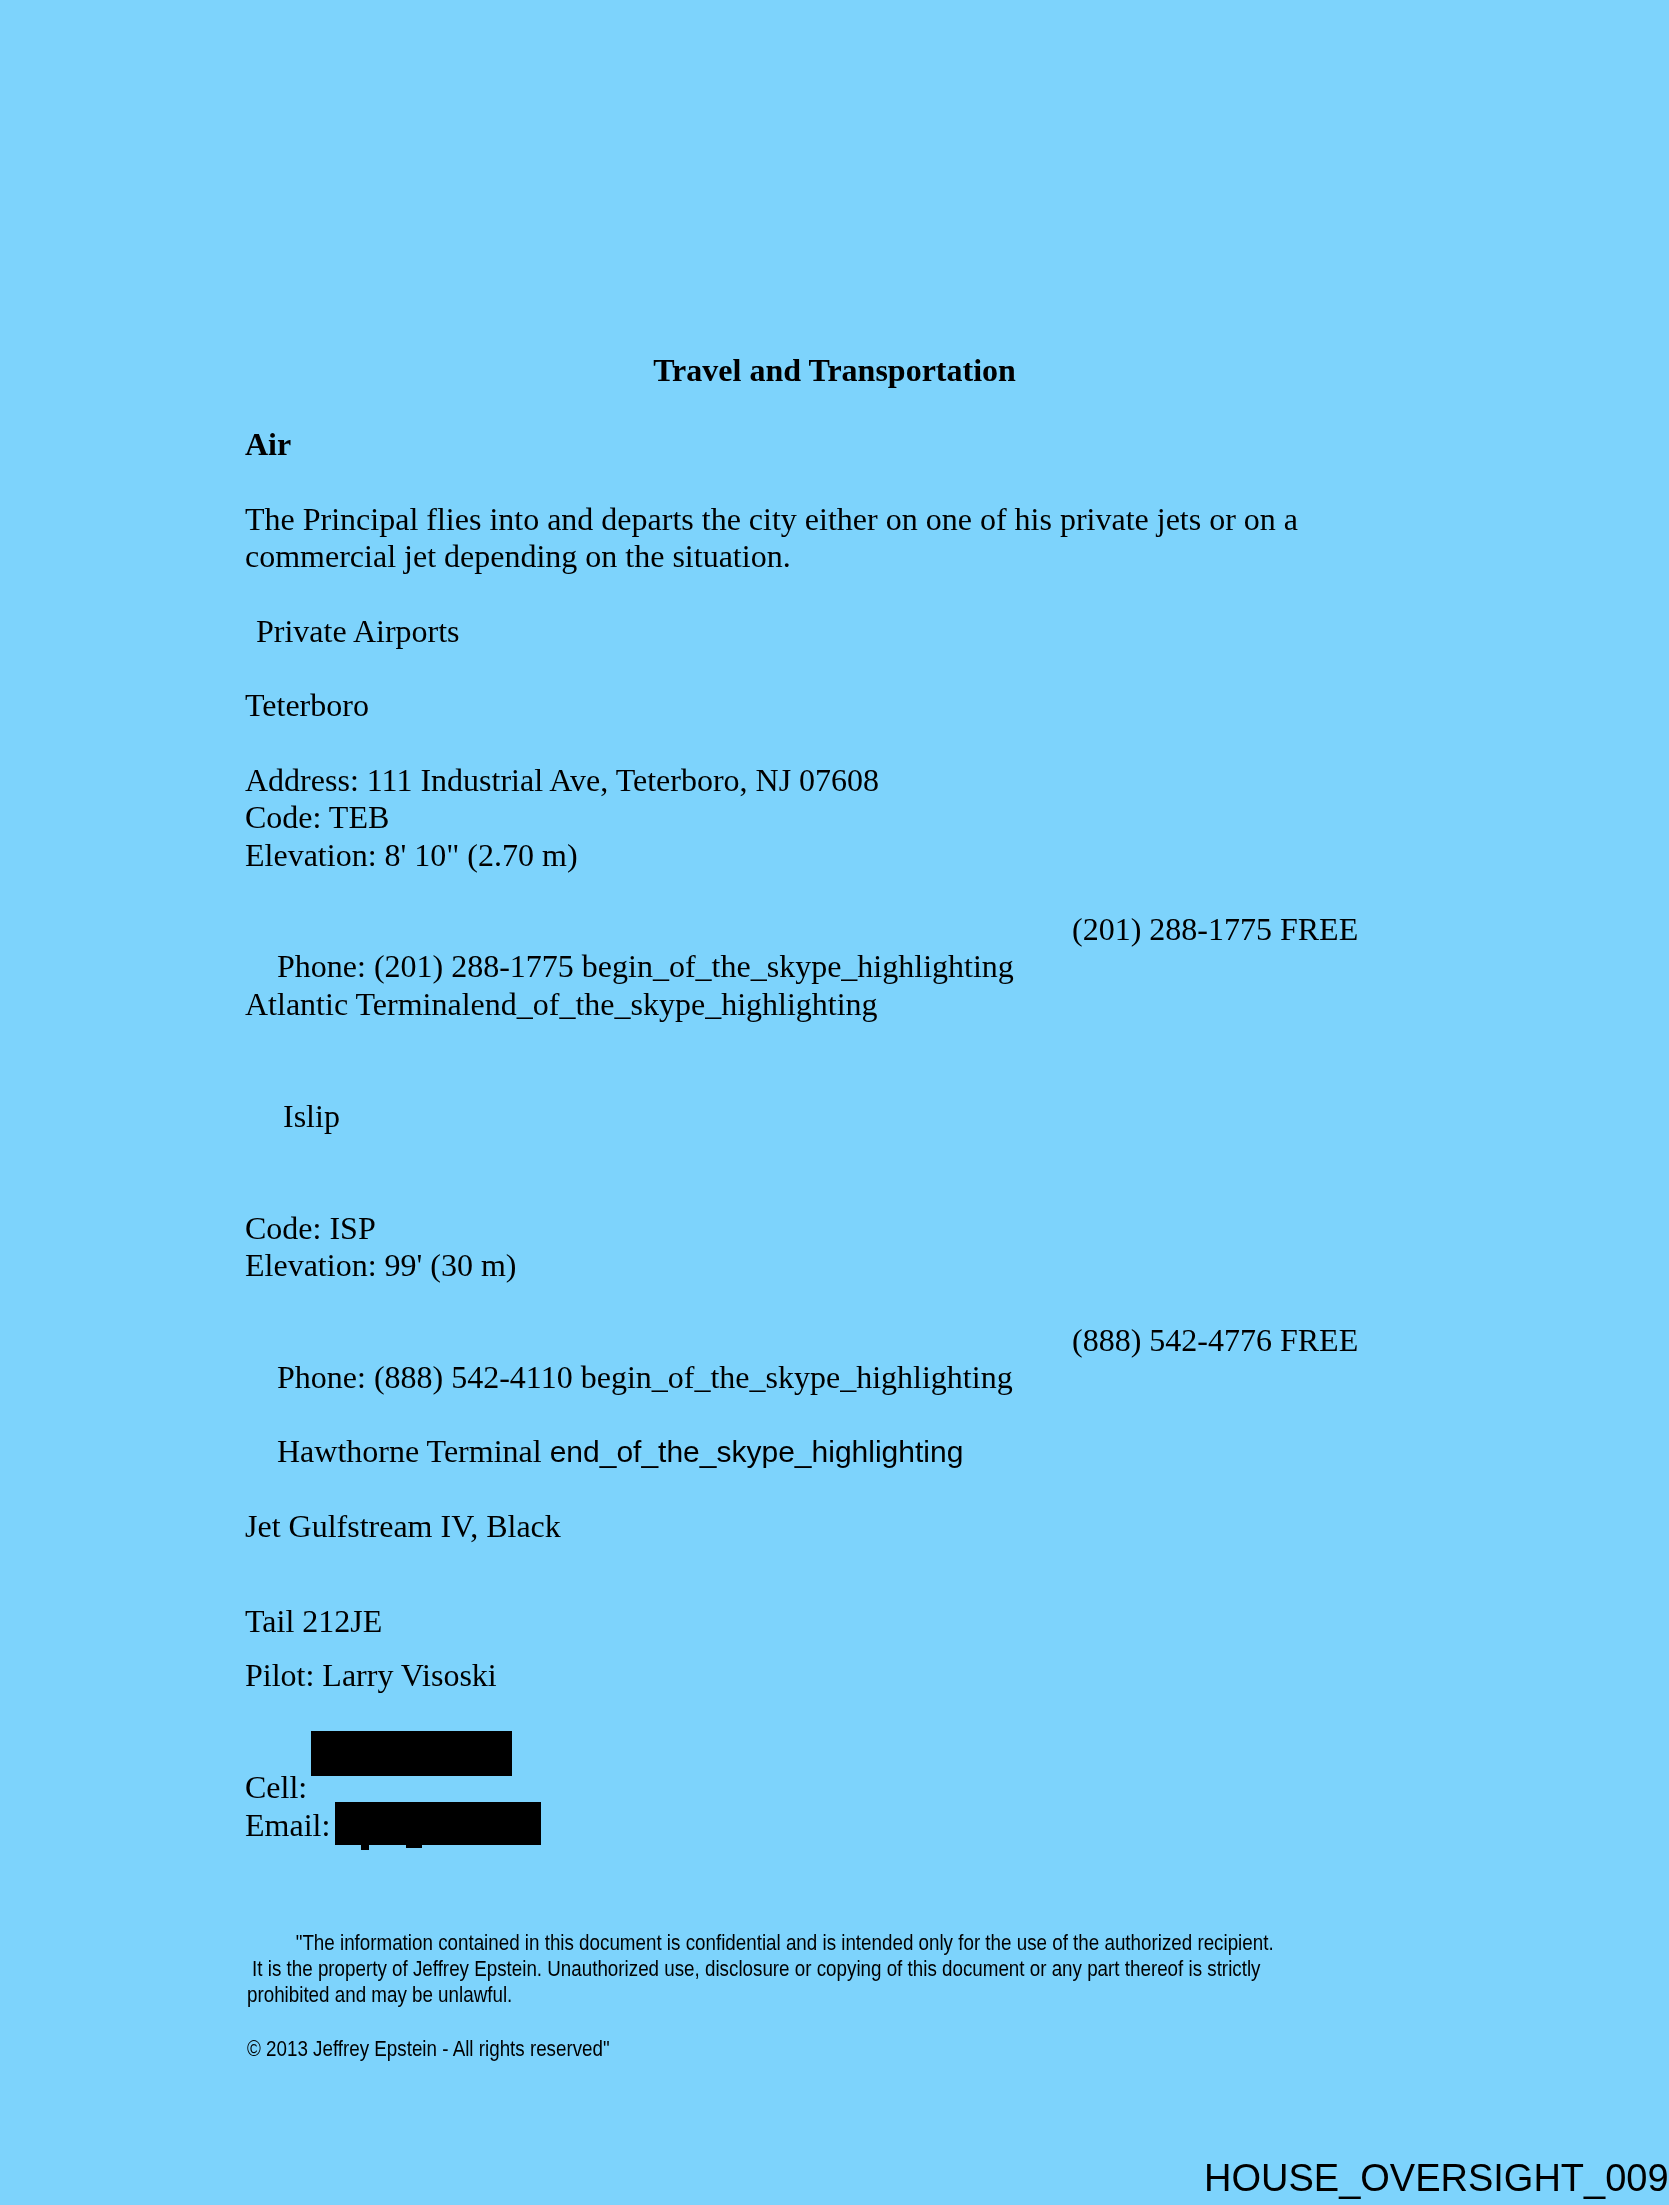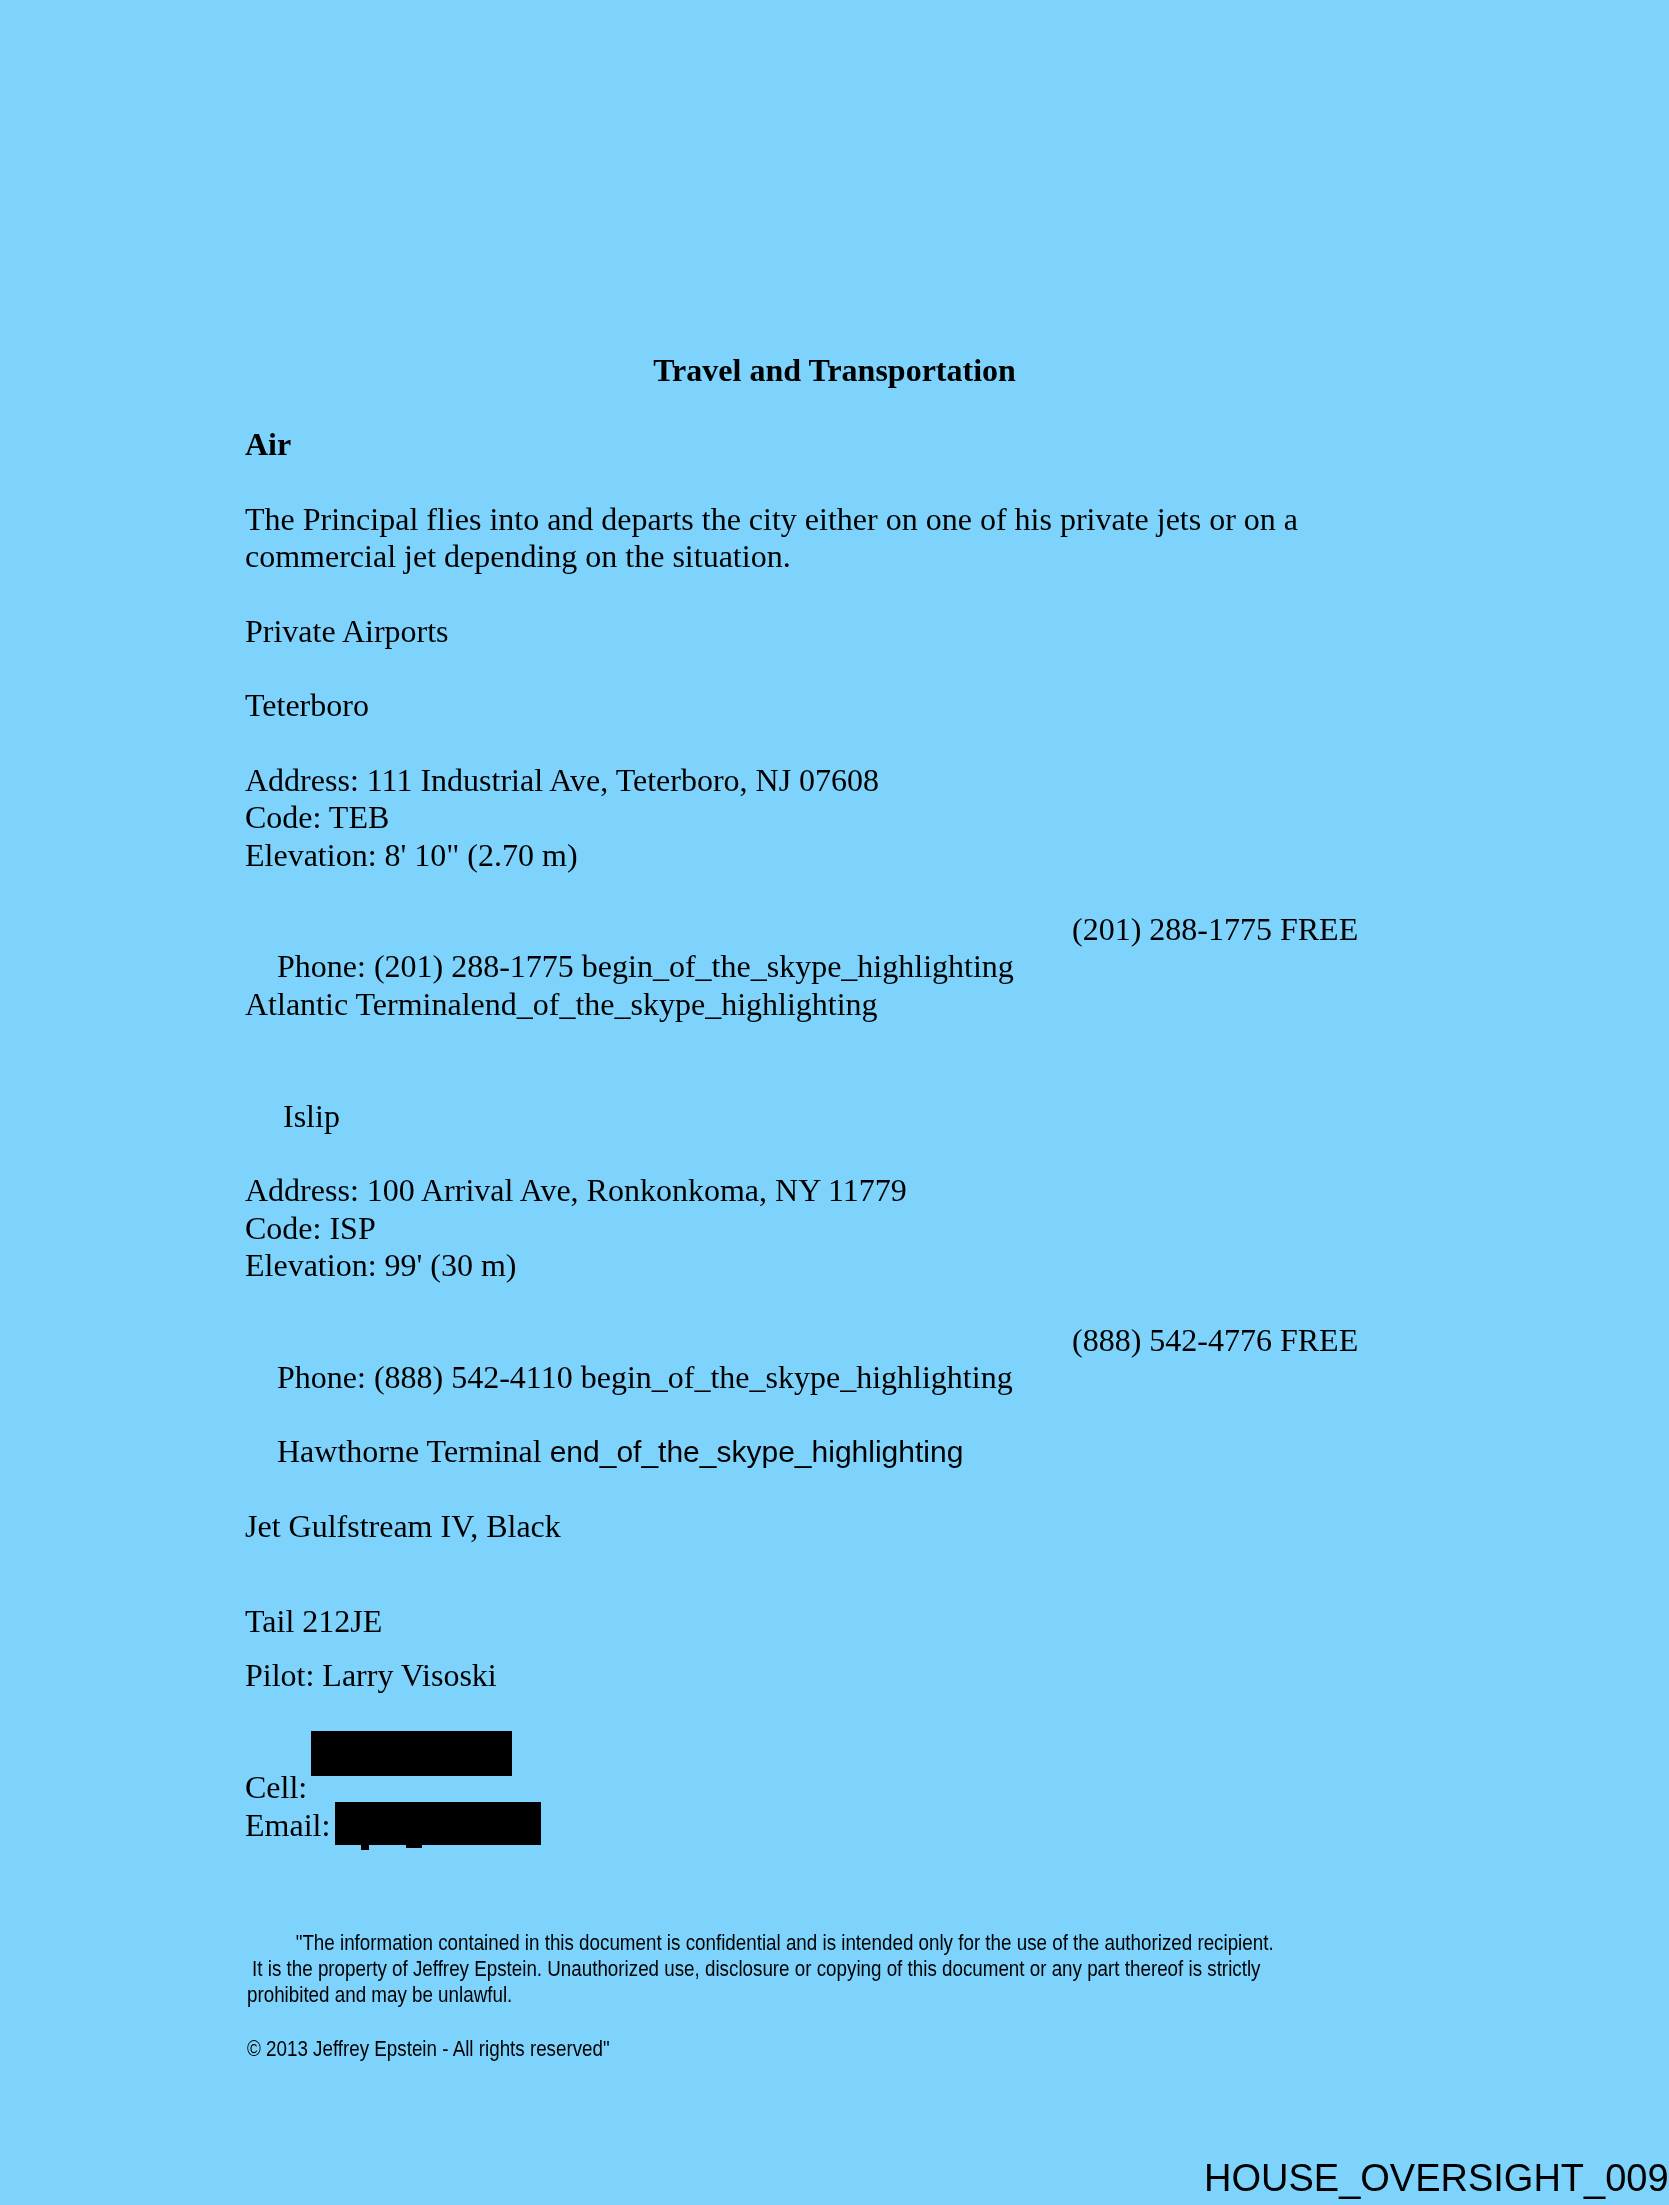--- a/index.html
+++ b/index.html
@@ -64,38 +64,37 @@
 
 <div class="page">
 
   <div class="line bold centered" style="top:352px;">Travel and Transportation</div>
 
   <div class="line bold" style="top:426px;">Air</div>
 
   <div class="line" style="top:501px;">The Principal flies into and departs the city either on one of his private jets or on a</div>
   <div class="line" style="top:538px;">commercial jet depending on the situation.</div>
 
-  <div class="line" style="top:613px;">Private Airports</div>
+  <div class="line" style="top:613px;margin-left:11px;">Private Airports</div>
 
   <div class="line" style="top:687px;">Teterboro</div>
 
   <div class="line" style="top:762px;">Address: 111 Industrial Ave, Teterboro, NJ 07608</div>
   <div class="line" style="top:799px;">Code: TEB</div>
   <div class="line" style="top:837px;">Elevation: 8' 10" (2.70 m)</div>
 
   <div class="line" style="top:911px; width:1424px;">
     <span>Phone: (201) 288-1775 begin_of_the_skype_highlighting</span>
     <span class="phone-free">(201) 288-1775 FREE</span>
   </div>
 
   <div class="line" style="top:986px;">Atlantic Terminalend_of_the_skype_highlighting</div>
 
   <div class="line" style="top:1098px;margin-left:38px;">Islip</div>
 
-  <div class="line" style="top:1172px;">Address: 100 Arrival Ave, Ronkonkoma, NY 11779</div>
   <div class="line" style="top:1210px;">Code: ISP</div>
   <div class="line" style="top:1247px;">Elevation: 99' (30 m)</div>
 
   <div class="line" style="top:1322px; width:1424px;">
     <span>Phone: (888) 542-4110 begin_of_the_skype_highlighting</span>
     <span class="phone-free">(888) 542-4776 FREE</span>
   </div>
 
   <div class="line" style="top:1396px;">
     <span>Hawthorne Terminal </span><span class="sans-inline">end_of_the_skype_highlighting</span>

